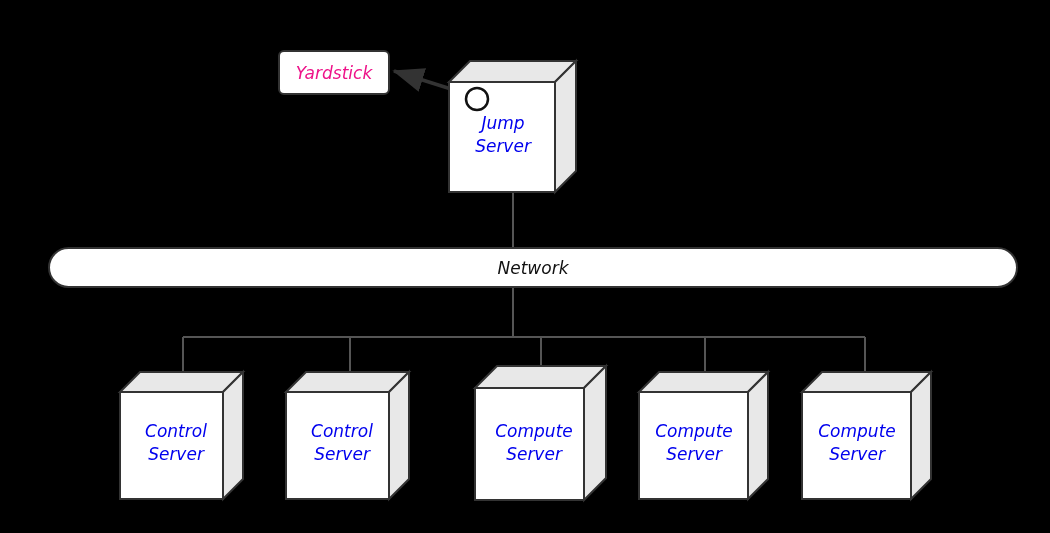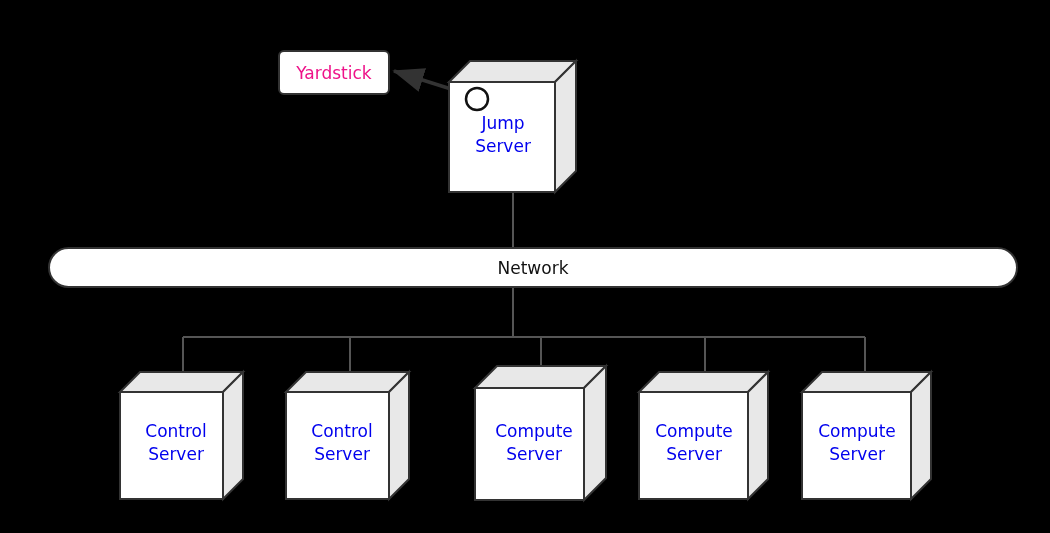--- a/index.html
+++ b/index.html
@@ -11,20 +11,21 @@
     width: 1050px;
     height: 533px;
     overflow: hidden;
     font-family: "DejaVu Sans", sans-serif;
   }
   #diagram-root {
     position: relative;
     width: 1050px;
     height: 533px;
     background: #000000;
+    font-style: italic;
   }
   svg#topology {
     display: block;
     width: 1050px;
     height: 533px;
   }
   .node-label {
     font-family: "DejaVu Sans", sans-serif;
     font-size: 17px;
     text-anchor: middle;

